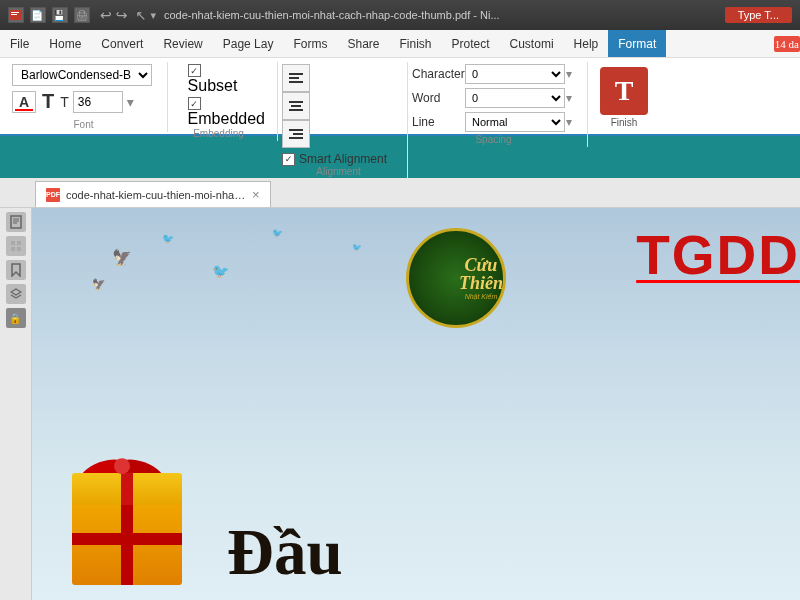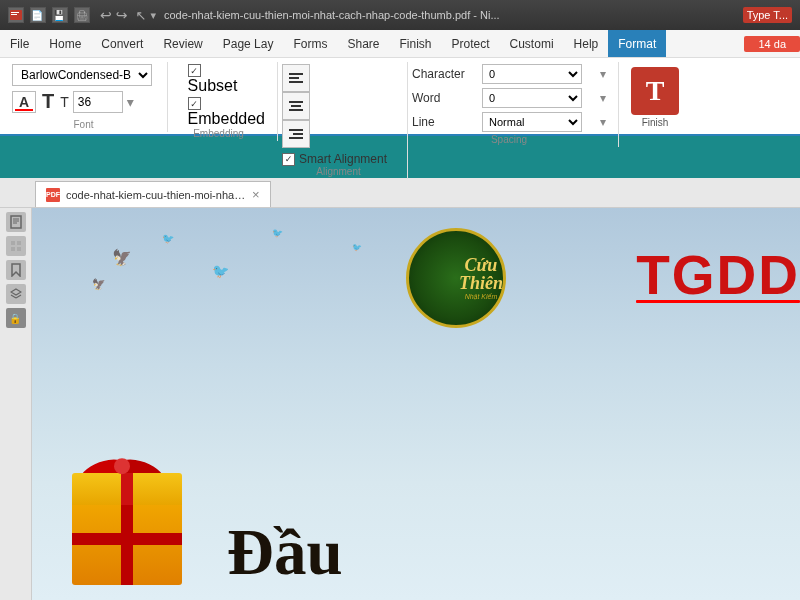--- a/index.html
+++ b/index.html
@@ -11,21 +11,21 @@
       background: linear-gradient(to bottom, #444, #333);
       display: flex;
       align-items: center;
       padding: 0 8px;
       color: #ccc;
       font-size: 12px;
     }
     .title-bar-icons { display: flex; gap: 6px; margin-right: 10px; }
     .title-bar-icon { width: 16px; height: 16px; background: #666; border: 1px solid #555; display: flex; align-items: center; justify-content: center; font-size: 10px; color: #aaa; cursor: pointer; }
     .title-bar-title { flex: 1; font-size: 11px; color: #ccc; white-space: nowrap; overflow: hidden; text-overflow: ellipsis; }
-    .title-bar-type { background: #c0392b; color: white; padding: 2px 4px; font-size: 11px; border-radius: 2px; margin-left: 8px; }
+    .title-bar-type { background: #c0392b; color: white; padding: 2px 13px; font-size: 11px; border-radius: 2px; margin-left: 8px; }
 
     
     .menu-bar {
       height: 28px;
       background: #f5f5f5;
       display: flex;
       align-items: center;
       border-bottom: 1px solid #ddd;
     }
     .menu-item {
@@ -82,35 +82,35 @@
       border: 1px solid #bbb;
       padding: 1px 4px;
       background: white;
     }
     .cb { width: 13px; height: 13px; border: 1px solid #666; background: white; display: flex; align-items: center; justify-content: center; font-size: 10px; }
     .cb.checked::after { content: '✓'; color: #333; font-size: 9px; }
     .align-btn { width: 28px; height: 28px; border: 1px solid #bbb; background: #f5f5f5; display: flex; align-items: center; justify-content: center; cursor: pointer; font-size: 12px; }
     .smart-alignment { display: flex; align-items: center; gap: 4px; font-size: 12px; color: #333; margin-top: 2px; }
 
     
-    .spacing-group .spacing-row { display: flex; align-items: center; gap: 18px; font-size: 12px; color: #333; margin-bottom: 2px; }
+    .spacing-group .spacing-row { display: flex; align-items: center; gap: 1px; font-size: 12px; color: #333; margin-bottom: 2px; }
     .spacing-label { width: 52px; font-size: 12px; color: #333; }
     .spacing-select {
       width: 100px;
       height: 20px;
       font-size: 11px;
       border: 1px solid #bbb;
       padding: 0 2px;
       background: white;
     }
     .typing-icon { width: 48px; height: 48px; background: #c0392b; display: flex; align-items: center; justify-content: center; color: white; font-size: 28px; font-weight: bold; font-family: serif; border-radius: 4px; }
     .typing-label { font-size: 10px; color: #555; margin-top: 2px; }
 
     
-    .days-badge { background: #e74c3c; color: white; font-size: 11px; padding: 2px 14px; border-radius: 2px; margin-left: auto; }
+    .days-badge { background: #e74c3c; color: white; font-size: 11px; padding: 2px 1px; border-radius: 2px; margin-left: auto; font-family: Liberation Serif, serif; }
 
     
     .teal-bar {
       height: 42px;
       background: #1a8a8a;
     }
 
     
     .tab-bar {
       height: 30px;
@@ -410,21 +410,21 @@
 
       <div style="position:absolute;top:20px;left:50%;transform:translateX(-10%);">
         <div class="logo-circle">
           <div style="text-align:center;">
             <div style="color:#f0d060;font-size:18px;font-weight:bold;line-height:1.0;font-family:serif;">Cứu<br>Thiên</div>
             <div style="font-size:7px;color:#c8a820;margin-top:1px;">Nhật Kiếm</div>
           </div>
         </div>
       </div>
 
-      <div style="position:absolute;right:0px;top:35px;margin-left:36px;">
+      <div style="position:absolute;right:0px;top:15px;margin-left:36px;">
         <div style="font-size:55px;font-weight:900;color:#cc1111;font-family:Arial Black,sans-serif;letter-spacing:2px;position:relative;">
           <span>TGDD</span>
           <div style="position:absolute;bottom:4px;left:0;right:0;height:3px;background:red;border-radius:1px;"></div>
         </div>
       </div>
 
       <div style="position:absolute;bottom:15px;left:40px;">
 
         <div style="position:relative;height:30px;width:100px;margin-bottom:-5px;">
           <div style="position:absolute;width:50px;height:25px;border-radius:50%;background:#cc0000;left:5px;top:5px;transform:rotate(-20deg);transform-origin:right center;"></div>

